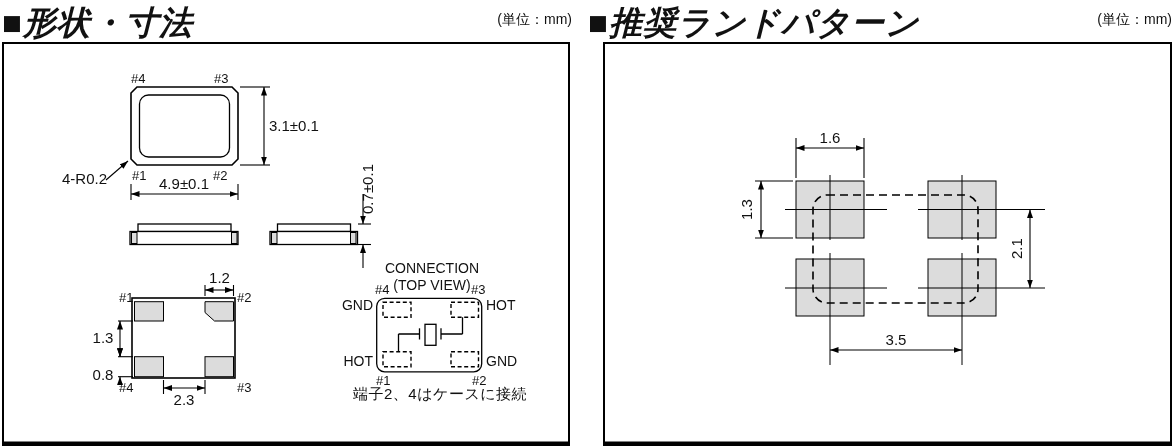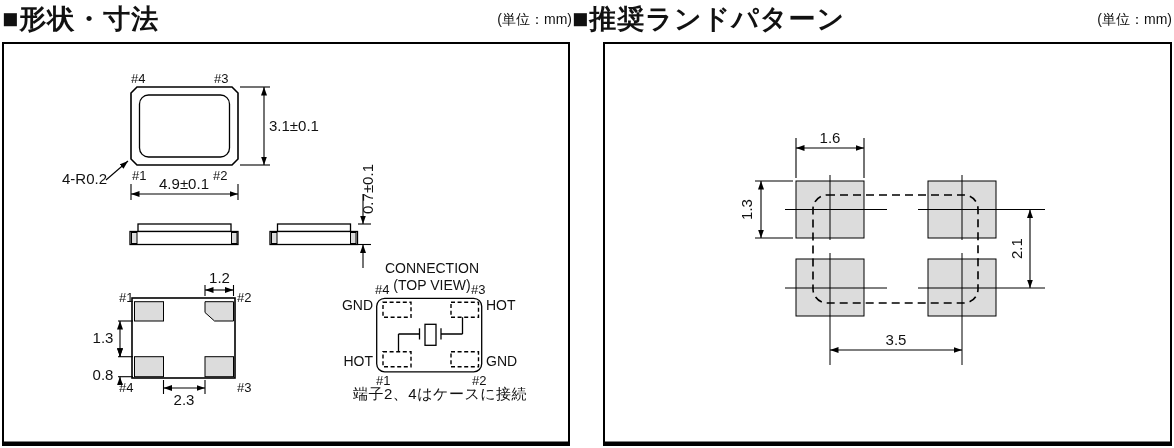--- a/index.html
+++ b/index.html
@@ -1,18 +1,18 @@
 <!DOCTYPE html>
 <html><head>
 <meta charset="utf-8">
 <style>
   html,body{margin:0;padding:0;background:#fff;}
   #page{position:relative;width:1174px;height:448px;background:#fff;overflow:hidden;
         font-family:"Liberation Sans",sans-serif;color:#111;}
-  .panel-title{position:absolute;top:1px;font-size:27px;font-weight:bold;letter-spacing:1px;white-space:nowrap;}
+  .panel-title{position:absolute;top:1px;font-size:33px;font-weight:bold;letter-spacing:1px;white-space:nowrap;font-style:italic;}
   .unit-label{position:absolute;top:11px;font-size:14px;text-align:right;white-space:nowrap;}
   svg{position:absolute;}
   svg text{font-family:"Liberation Sans",sans-serif;fill:#111;}
   .t15{font-size:15px;}
   .t13{font-size:13px;}
   .t14{font-size:14px;}
   .t15j{font-size:15px;letter-spacing:0.5px;}
   .ol{stroke:#000;stroke-width:1.6;fill:#fff;}
   .ol2{stroke:#000;stroke-width:1.3;fill:none;}
   .thin{stroke:#000;stroke-width:1;fill:none;}
@@ -23,21 +23,21 @@
   .boxline{fill:none;stroke:#000;stroke-width:2;}
   .boxbottom{fill:#000;stroke:none;}
 </style>
 </head>
 <body>
 
 <div id="page">
 
   <div class="panel-title" style="left:2px;">■形状・寸法</div>
   <div class="unit-label" style="left:2px;width:570px;">(単位：mm)</div>
-  <div class="panel-title" style="left:572px;">■推奨ランドパターン</div>
+  <div class="panel-title" style="left:588px;">■推奨ランドパターン</div>
   <div class="unit-label" style="left:603px;width:569px;">(単位：mm)</div>
 
   <svg style="left:2px;top:42px;" width="568" height="404" viewBox="0 0 568 404">
     <defs>
       <marker id="arL" markerWidth="10" markerHeight="8" refX="8.5" refY="3" orient="auto-start-reverse" markerUnits="userSpaceOnUse">
         <path d="M0,0 L8.5,3 L0,6 Z" fill="#000"></path>
       </marker>
     </defs>
 
     <rect x="1" y="1" width="566" height="400" class="boxline"></rect>

